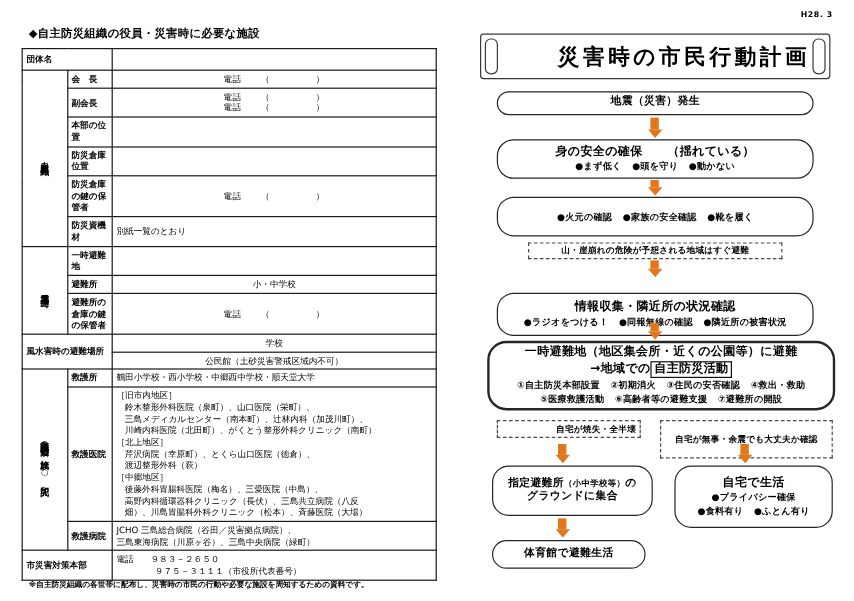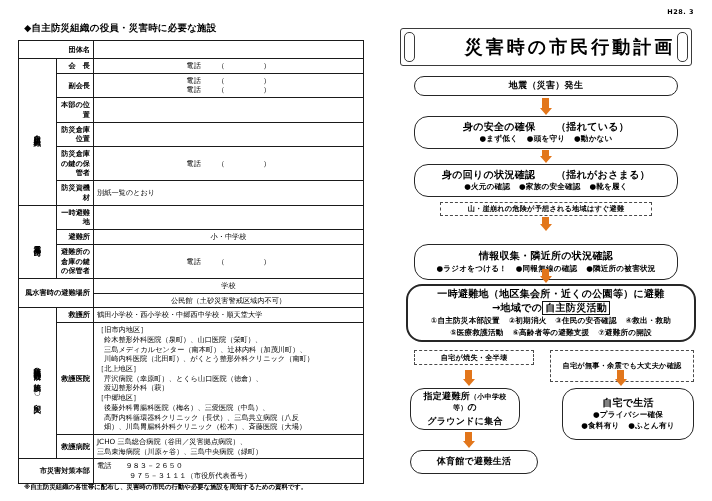--- a/index.html
+++ b/index.html
@@ -55,21 +55,21 @@
   td.vcat .vtext {
     writing-mode: vertical-rl;
     text-orientation: upright;
     letter-spacing: 1px;
     display: inline-block;
     line-height: 1;
     font-weight: bold;
   }
   td.lbl {
     width: 68px;
-    text-align: right;
+    text-align: left;
     font-weight: bold;
     font-size: 7.2px;
     line-height: 1.3;
   }
   td.lbl.wide { width: 85px; }
   td.val {
     text-align: left;
     padding-left: 5px;
   }
   td.val.center { text-align: center; }
@@ -375,21 +375,20 @@
       <span class="it">●動かない</span>
     </span>
   </div>
 
   <div class="fc arrow" style="left:147px; top:142px; height:13px;">
     <span class="shaft"></span>
       <span class="head"></span>
   </div>
 
   <div class="fc node" style="left:22px; top:156px; width:264px; height:33px;">
-    <span class="head">身の回りの状況確認　　（揺れがおさまる）</span>
     <span class="sub">
       <span class="it">●火元の確認</span>
       <span class="it">●家族の安全確認</span>
       <span class="it">●靴を履く</span>
     </span>
   </div>
 
   <div class="fc dashed" style="left:48px; top:194px; width:212px; height:14px;">
     <span>山・崖崩れの危険が予想される地域はすぐ避難</span>
   </div>
@@ -424,37 +423,37 @@
       <span class="it">③住民の安否確認</span>
       <span class="it">④救出・救助</span>
     </span>
     <span class="sub">
       <span class="it">⑤医療救護活動</span>
       <span class="it">⑥高齢者等の避難支援</span>
       <span class="it">⑦避難所の開設</span>
     </span>
   </div>
 
-  <div class="fc dashed" style="left:22px; top:342px; width:120px; height:15px;">
+  <div class="fc dashed" style="left:22px; top:342px; width:120px; height:15px;justify-content:flex-end;">
     <span>自宅が焼失・全半壊</span>
   </div>
   <div class="fc dashed" style="left:158px; top:342px; width:144px; height:32px;">
     <span>自宅が無事・余震でも大丈夫か確認</span>
   </div>
 
   <div class="fc arrow" style="left:70px; top:362px; height:16px;">
     <span class="shaft"></span>
       <span class="head"></span>
   </div>
   <div class="fc arrow" style="left:222px; top:362px; height:16px;">
     <span class="shaft"></span>
       <span class="head"></span>
   </div>
 
-  <div class="fc node" style="left:18px; top:380px; width:110px; height:42px;justify-content:space-between;">
+  <div class="fc node" style="left:18px; top:380px; width:134px; height:42px;">
     <span class="head sm">
       <span>指定避難所</span><span style="font-size:7px">（小中学校等）</span><span>の</span>
     </span>
     <span class="head sm">グラウンドに集合</span>
   </div>
 
   <div class="fc node" style="left:170px; top:380px; width:132px; height:52px;">
     <span class="head">自宅で生活</span>
     <span class="sub">
       <span class="it">●プライバシー確保</span>

